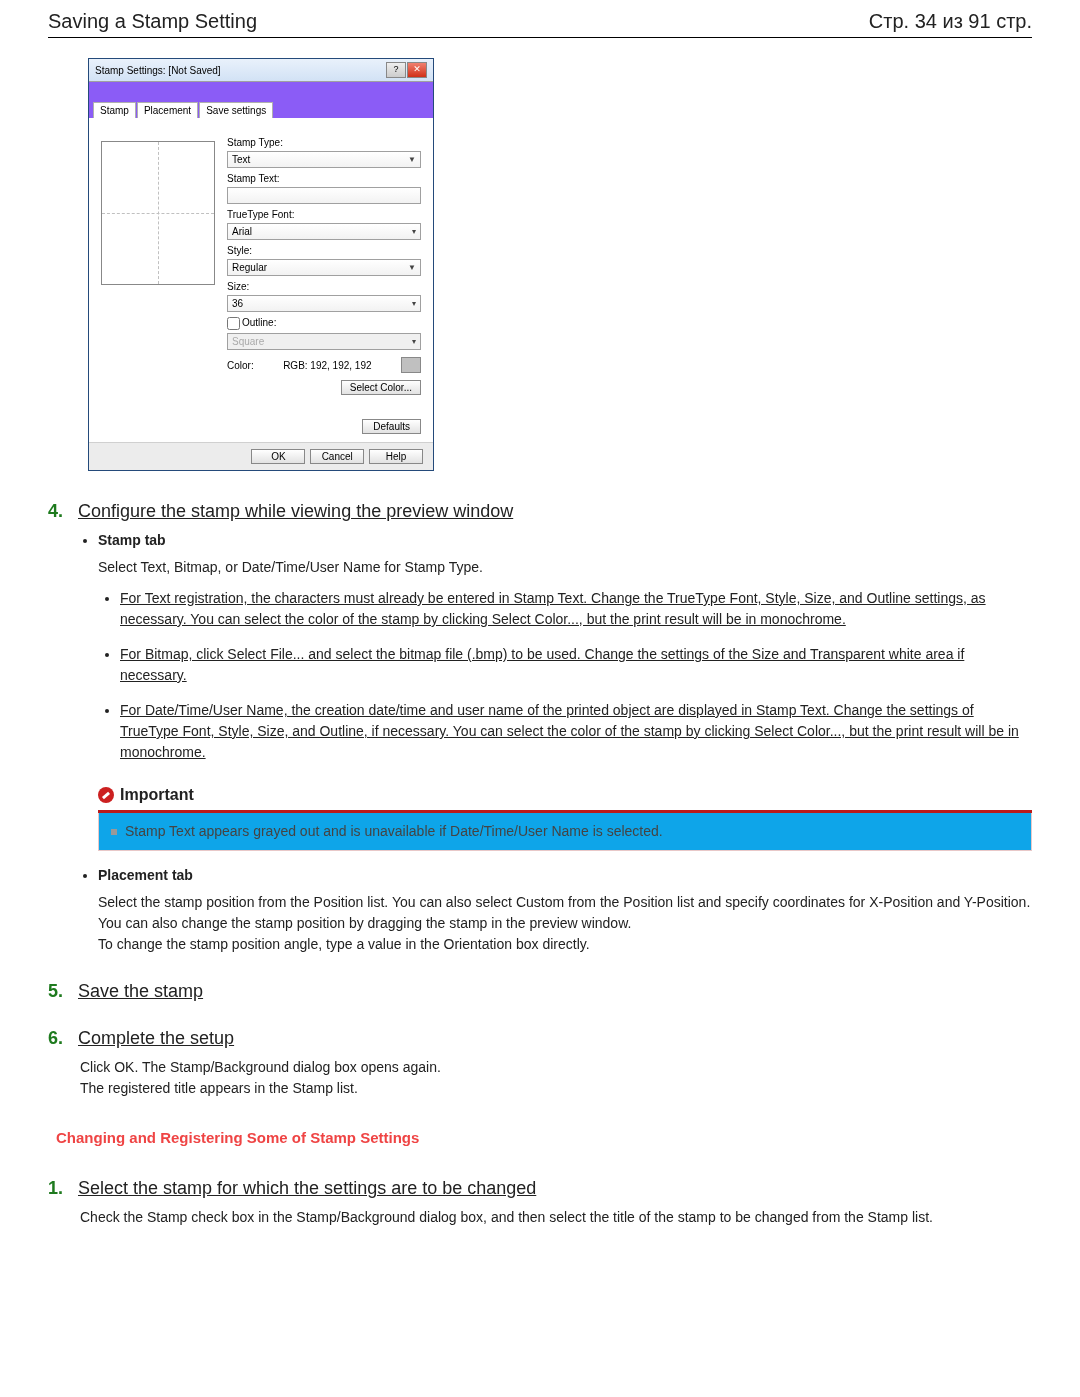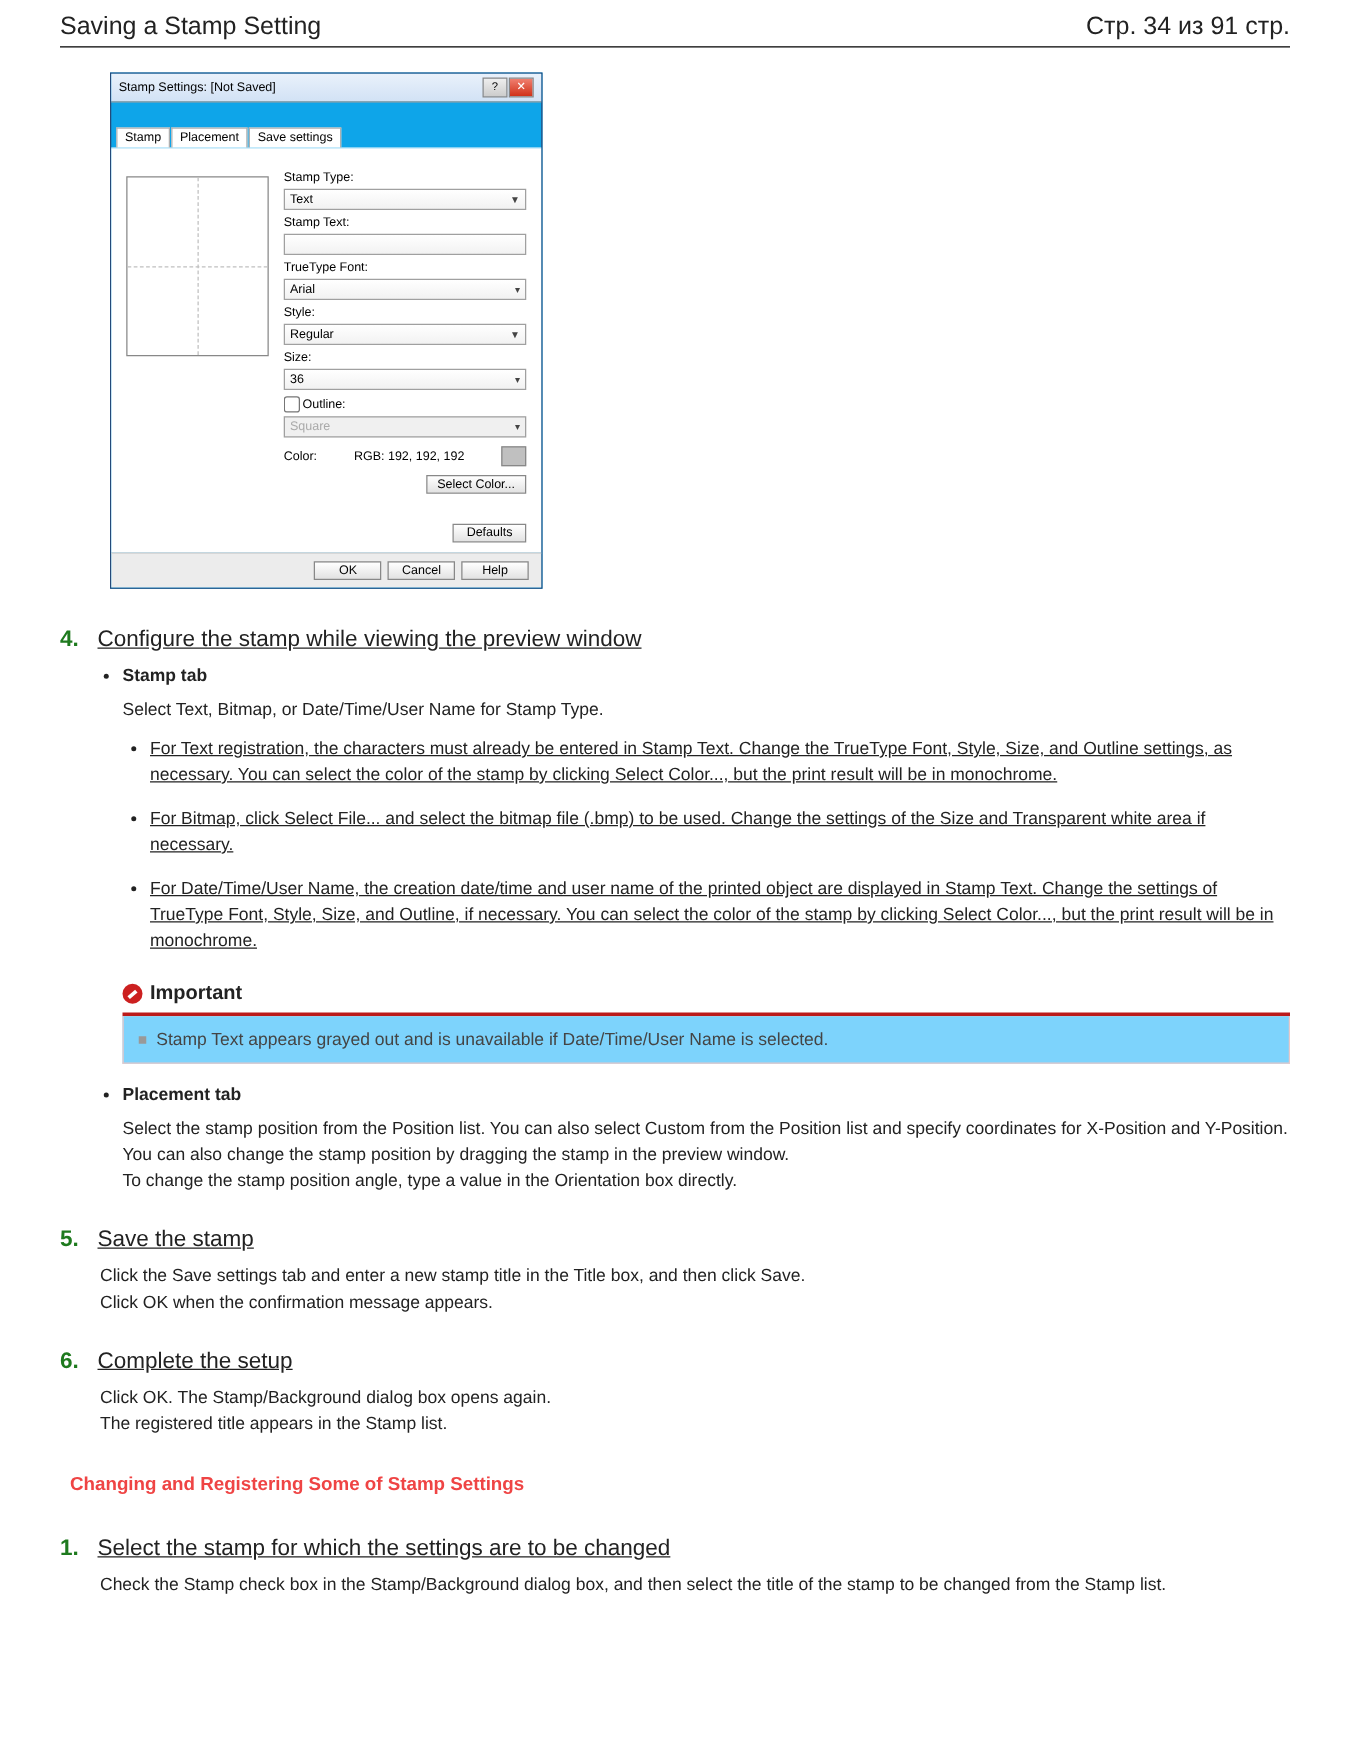--- a/index.html
+++ b/index.html
@@ -28,21 +28,21 @@
   .header-right {
     font-size: 20px;
   }
   .screenshot-wrap {
     padding-left: 40px;
     margin-bottom: 30px;
   }
   .dialog {
     width: 344px;
     border: 1px solid #244a7a;
-    background: #0ea5e9;
+    background: #8b5cf6;
     font-family: Tahoma, Arial, sans-serif;
     font-size: 10px;
     color: #000;
   }
   .titlebar {
     background: linear-gradient(#e9f1fb, #d2e2f5);
     padding: 3px 6px;
     display: flex;
     justify-content: space-between;
     align-items: center;
@@ -254,21 +254,21 @@
     content: "";
     position: absolute;
     width: 8px;
     height: 3px;
     background: #fff;
     top: 6.5px;
     left: 4px;
     transform: rotate(-40deg);
   }
   .important-body {
-    background: #7dd3fc;
+    background: #0ea5e9;
     border: 1px solid #e8c8c8;
     border-top: none;
     padding: 8px 12px;
     font-size: 14px;
     color: #444;
   }
   .important-body .note-bullet {
     display: inline-block;
     width: 6px;
     height: 6px;
@@ -407,24 +407,20 @@
         </li>
       </ul>
     </div>
   </div>
 
   <div class="step">
     <div class="step-head">
       <div class="step-num">5.</div>
       <div class="step-title">Save the stamp</div>
     </div>
-    <div class="step-body">
-      <div>Click the Save settings tab and enter a new stamp title in the Title box, and then click Save.</div>
-      <div>Click OK when the confirmation message appears.</div>
-    </div>
   </div>
 
   <div class="step">
     <div class="step-head">
       <div class="step-num">6.</div>
       <div class="step-title">Complete the setup</div>
     </div>
     <div class="step-body">
       <div>Click OK. The Stamp/Background dialog box opens again.</div>
       <div>The registered title appears in the Stamp list.</div>

